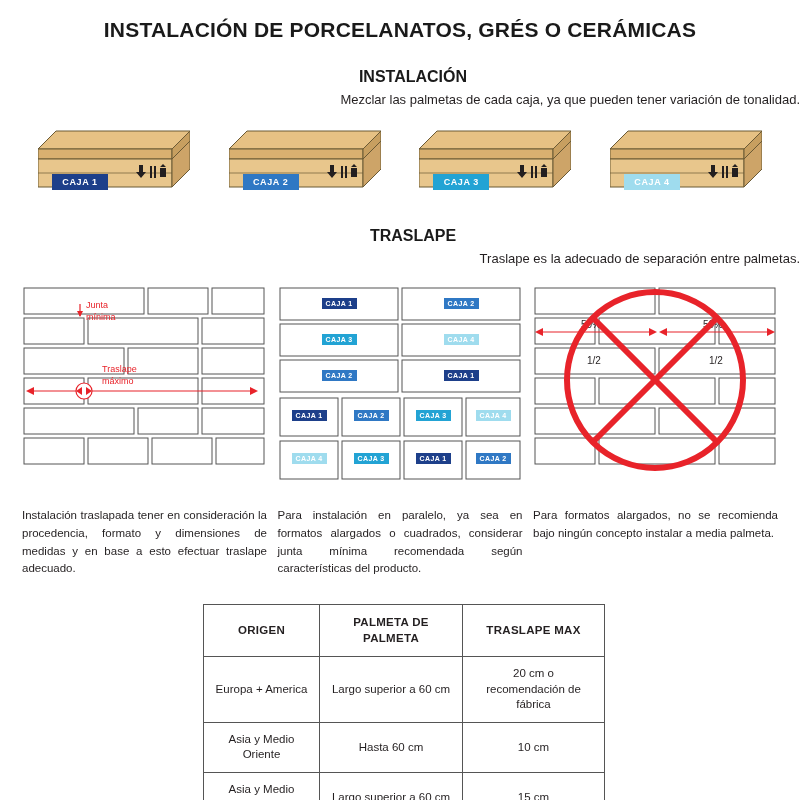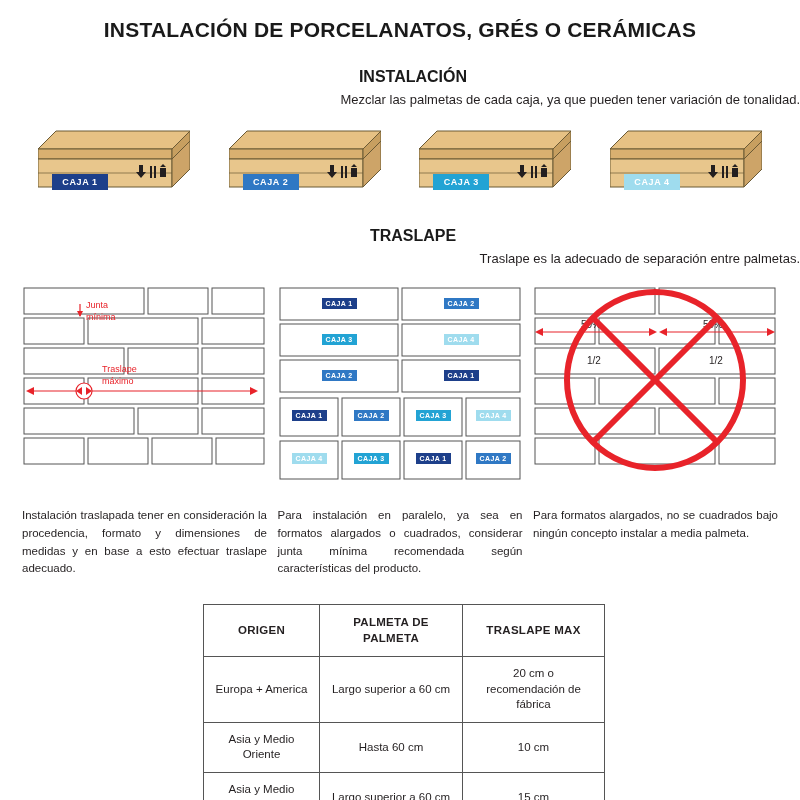--- a/index.html
+++ b/index.html
@@ -376,21 +376,21 @@
           <text class="pct" x="48" y="42">50%</text>
           <text class="pct" x="170" y="42">50%</text>
           <text class="pct" x="54" y="78">1/2</text>
           <text class="pct" x="176" y="78">1/2</text>
 
           <circle cx="122" cy="94" r="88" stroke="#e8232a" stroke-width="6" fill="none"></circle>
           <line x1="60" y1="32" x2="184" y2="156" stroke="#e8232a" stroke-width="6"></line>
           <line x1="184" y1="32" x2="60" y2="156" stroke="#e8232a" stroke-width="6"></line>
         </svg>
       </div>
-      <div class="panel-text">Para formatos alargados, no se cuadrados bajo ningún concepto instalar a media palmeta.</div>
+      <div class="panel-text">Para formatos alargados, no se recomienda bajo ningún concepto instalar a media palmeta.</div>
     </div>
 
   </div>
 
   <div class="table-wrap">
     <table class="spec">
       <thead>
         <tr>
           <th>ORIGEN</th>
           <th>PALMETA DE PALMETA</th>

